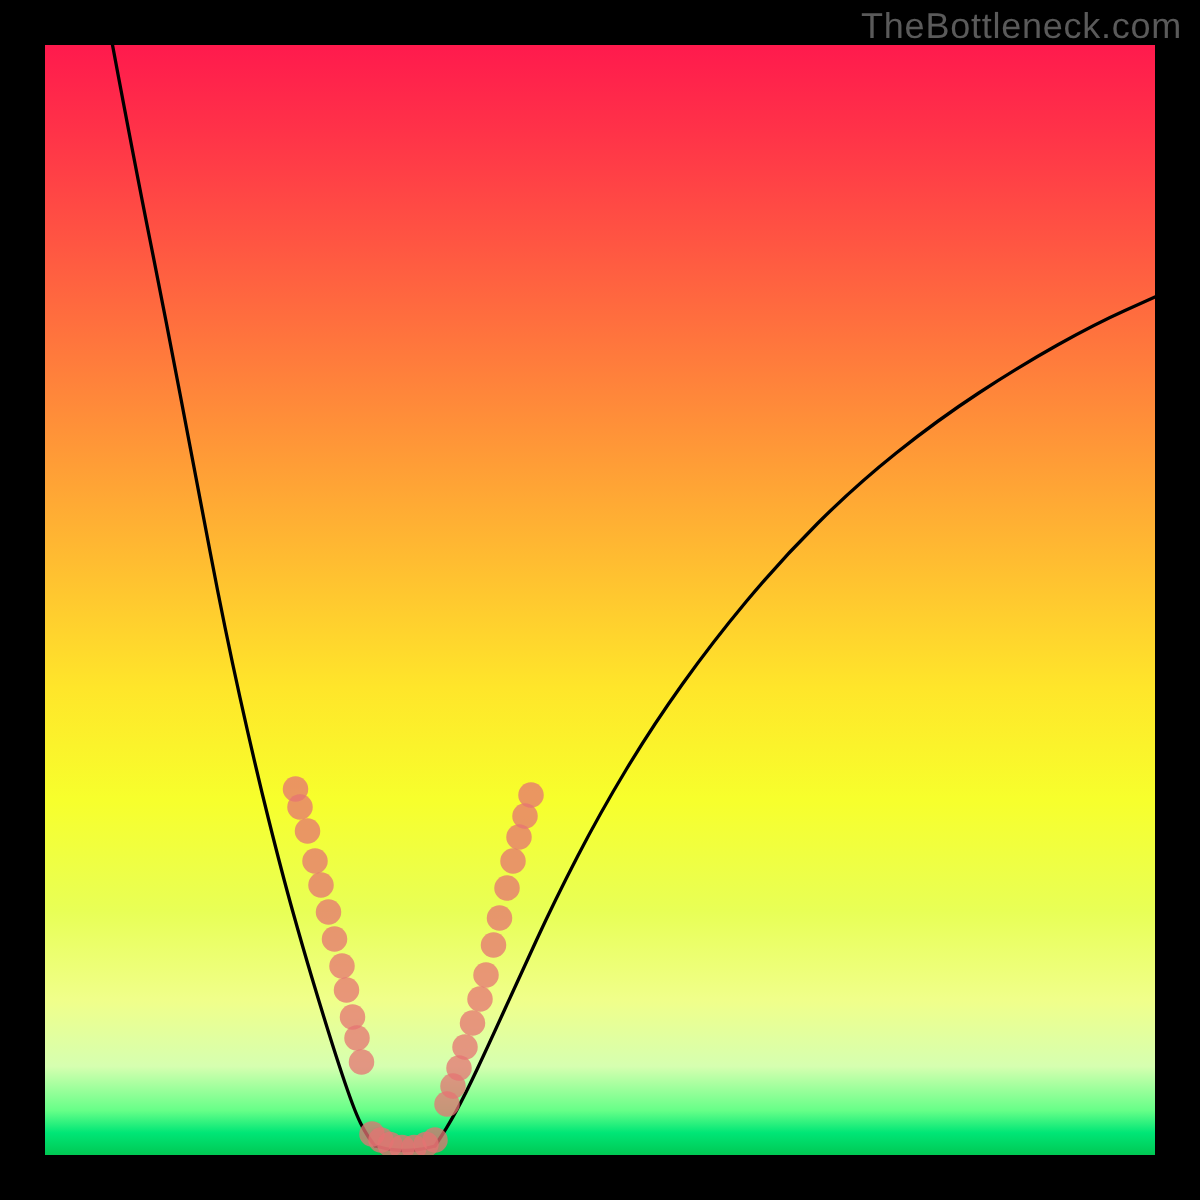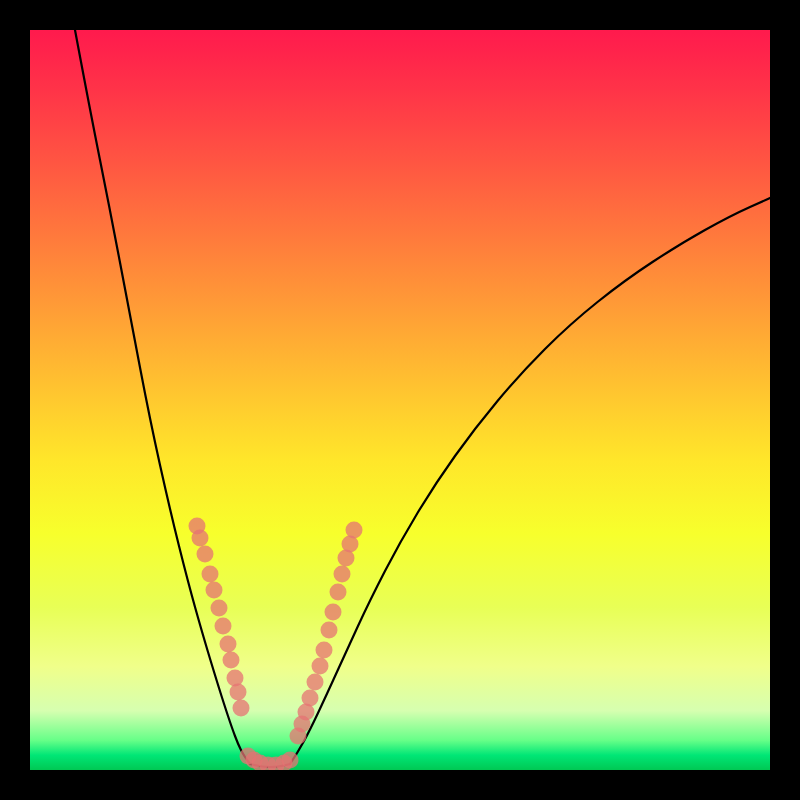--- a/index.html
+++ b/index.html
@@ -55,20 +55,21 @@
     fill: none;
     stroke: #000;
     stroke-width: 2.2;
     stroke-linecap: round;
   }
 </style>
 </head>
 <body>
 
 <div class="outer">
+  <div class="watermark">TheBottleneck.com</div>
   <div class="plot-area">
     <svg class="svg-layer" viewBox="0 0 740 740">
       <g>
         <path id="curve-left" class="curve" d="M45 0 Q60 80 70 130 Q80 180 90 232.5 Q100 285 110 337.5 Q120 390 130 435 Q140 480 149 516 Q158 552 165 577 Q172 602 178 622 Q184 642 189 658 Q194 674 198 686 Q202 698 205 706 Q208 714 210.5 719 Q213 724 215 727 Q217 730 218.5 732 L220 734"></path>
         <path id="curve-flat" class="curve" d="M220 734 Q228 736 232 736.5 Q236 737 240 737 Q244 737 248 736.5 Q252 736 256 735 L260 734"></path>
         <path id="curve-right" class="curve" d="M260 734 Q268 722 274 711 Q280 700 288 683 Q296 666 306 644 Q316 622 328 596 Q340 570 355 541 Q370 512 387.5 483 Q405 454 425 426 Q445 398 467.5 371 Q490 344 515 319 Q540 294 567.5 272 Q595 250 622.5 232 Q650 214 675 200 Q700 186 720 177 L740 168"></path>
       </g>
       <g id="dots-layer">
           <circle cx="167" cy="496" r="8.5" class="dot"></circle>
           <circle cx="170" cy="508" r="8.5" class="dot"></circle>

